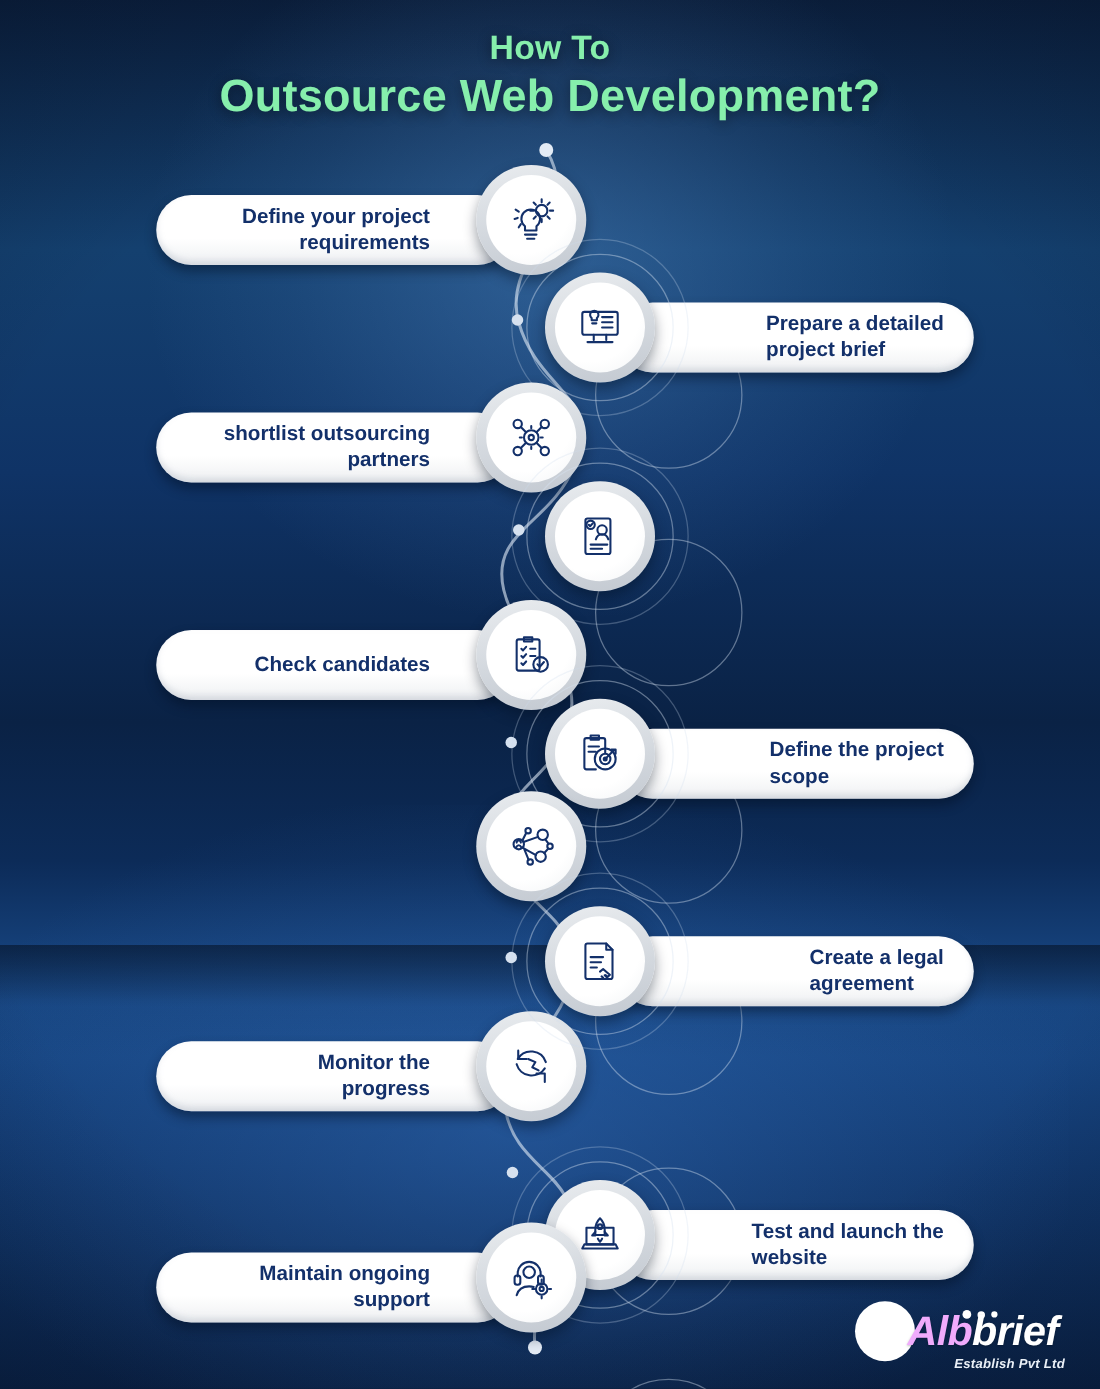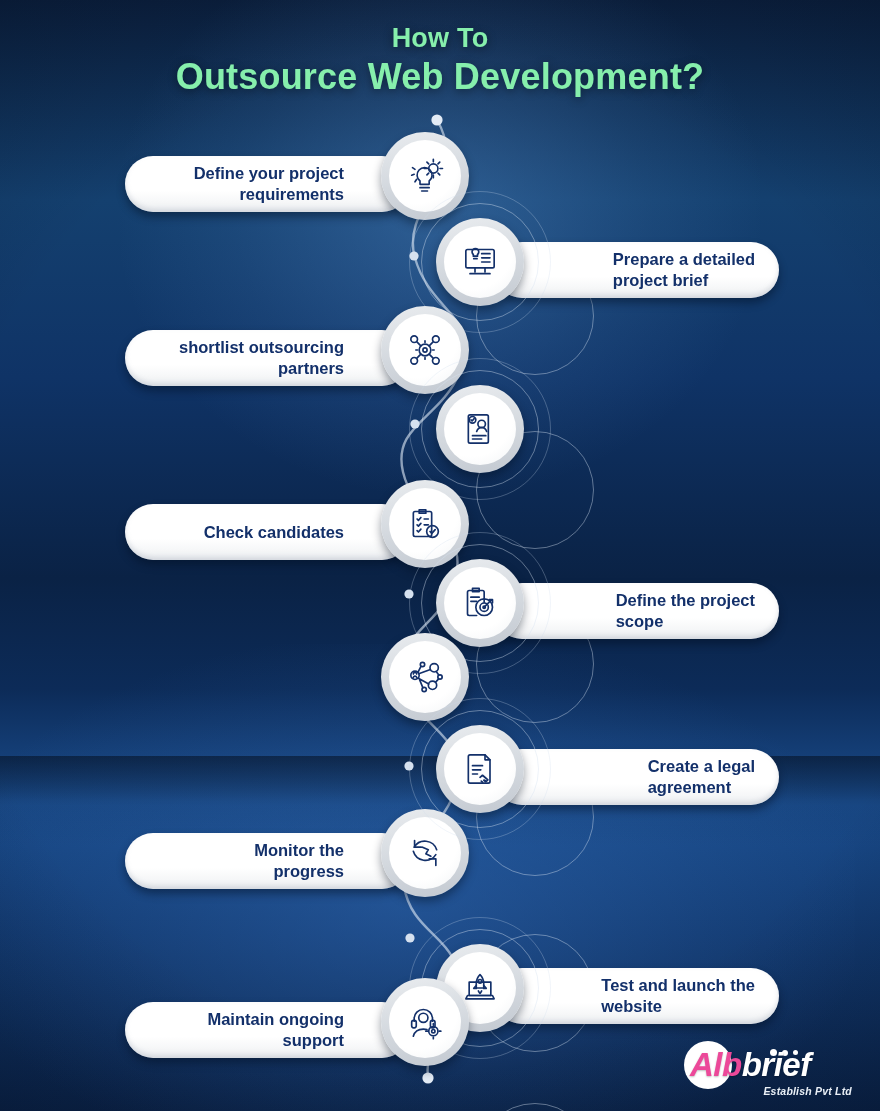--- a/index.html
+++ b/index.html
@@ -117,21 +117,21 @@
   .logo .circ{
     position:absolute; left:18px; top:0; width:48px; height:48px;
     border-radius:50%; background:#ffffff;
   }
   .logo .wordmark{
     position:absolute; left:24px; top:2px;
     font-size:33px; font-weight:bold; font-style:italic;
     letter-spacing:-0.5px; line-height:44px; color:#ffffff;
     text-shadow:0 1px 2px rgba(0,0,0,.25);
   }
-  .logo .wordmark .dark{ color:#ec4899; }
+  .logo .wordmark .dark{ color:#f0abfc;margin-left:36px; }
   .logo .dots{ position:absolute; left:104px; top:2px; }
   .logo .dots i{
     display:inline-block; background:#fff; border-radius:50%;
     margin-right:5px; vertical-align:middle;
   }
   .logo .dots i.d1{ width:7px; height:7px; }
   .logo .dots i.d2{ width:6px; height:6px; }
   .logo .dots i.d3{ width:5px; height:5px; }
   .logo .tag{
     font-size:10.5px; font-style:italic; font-weight:bold;

